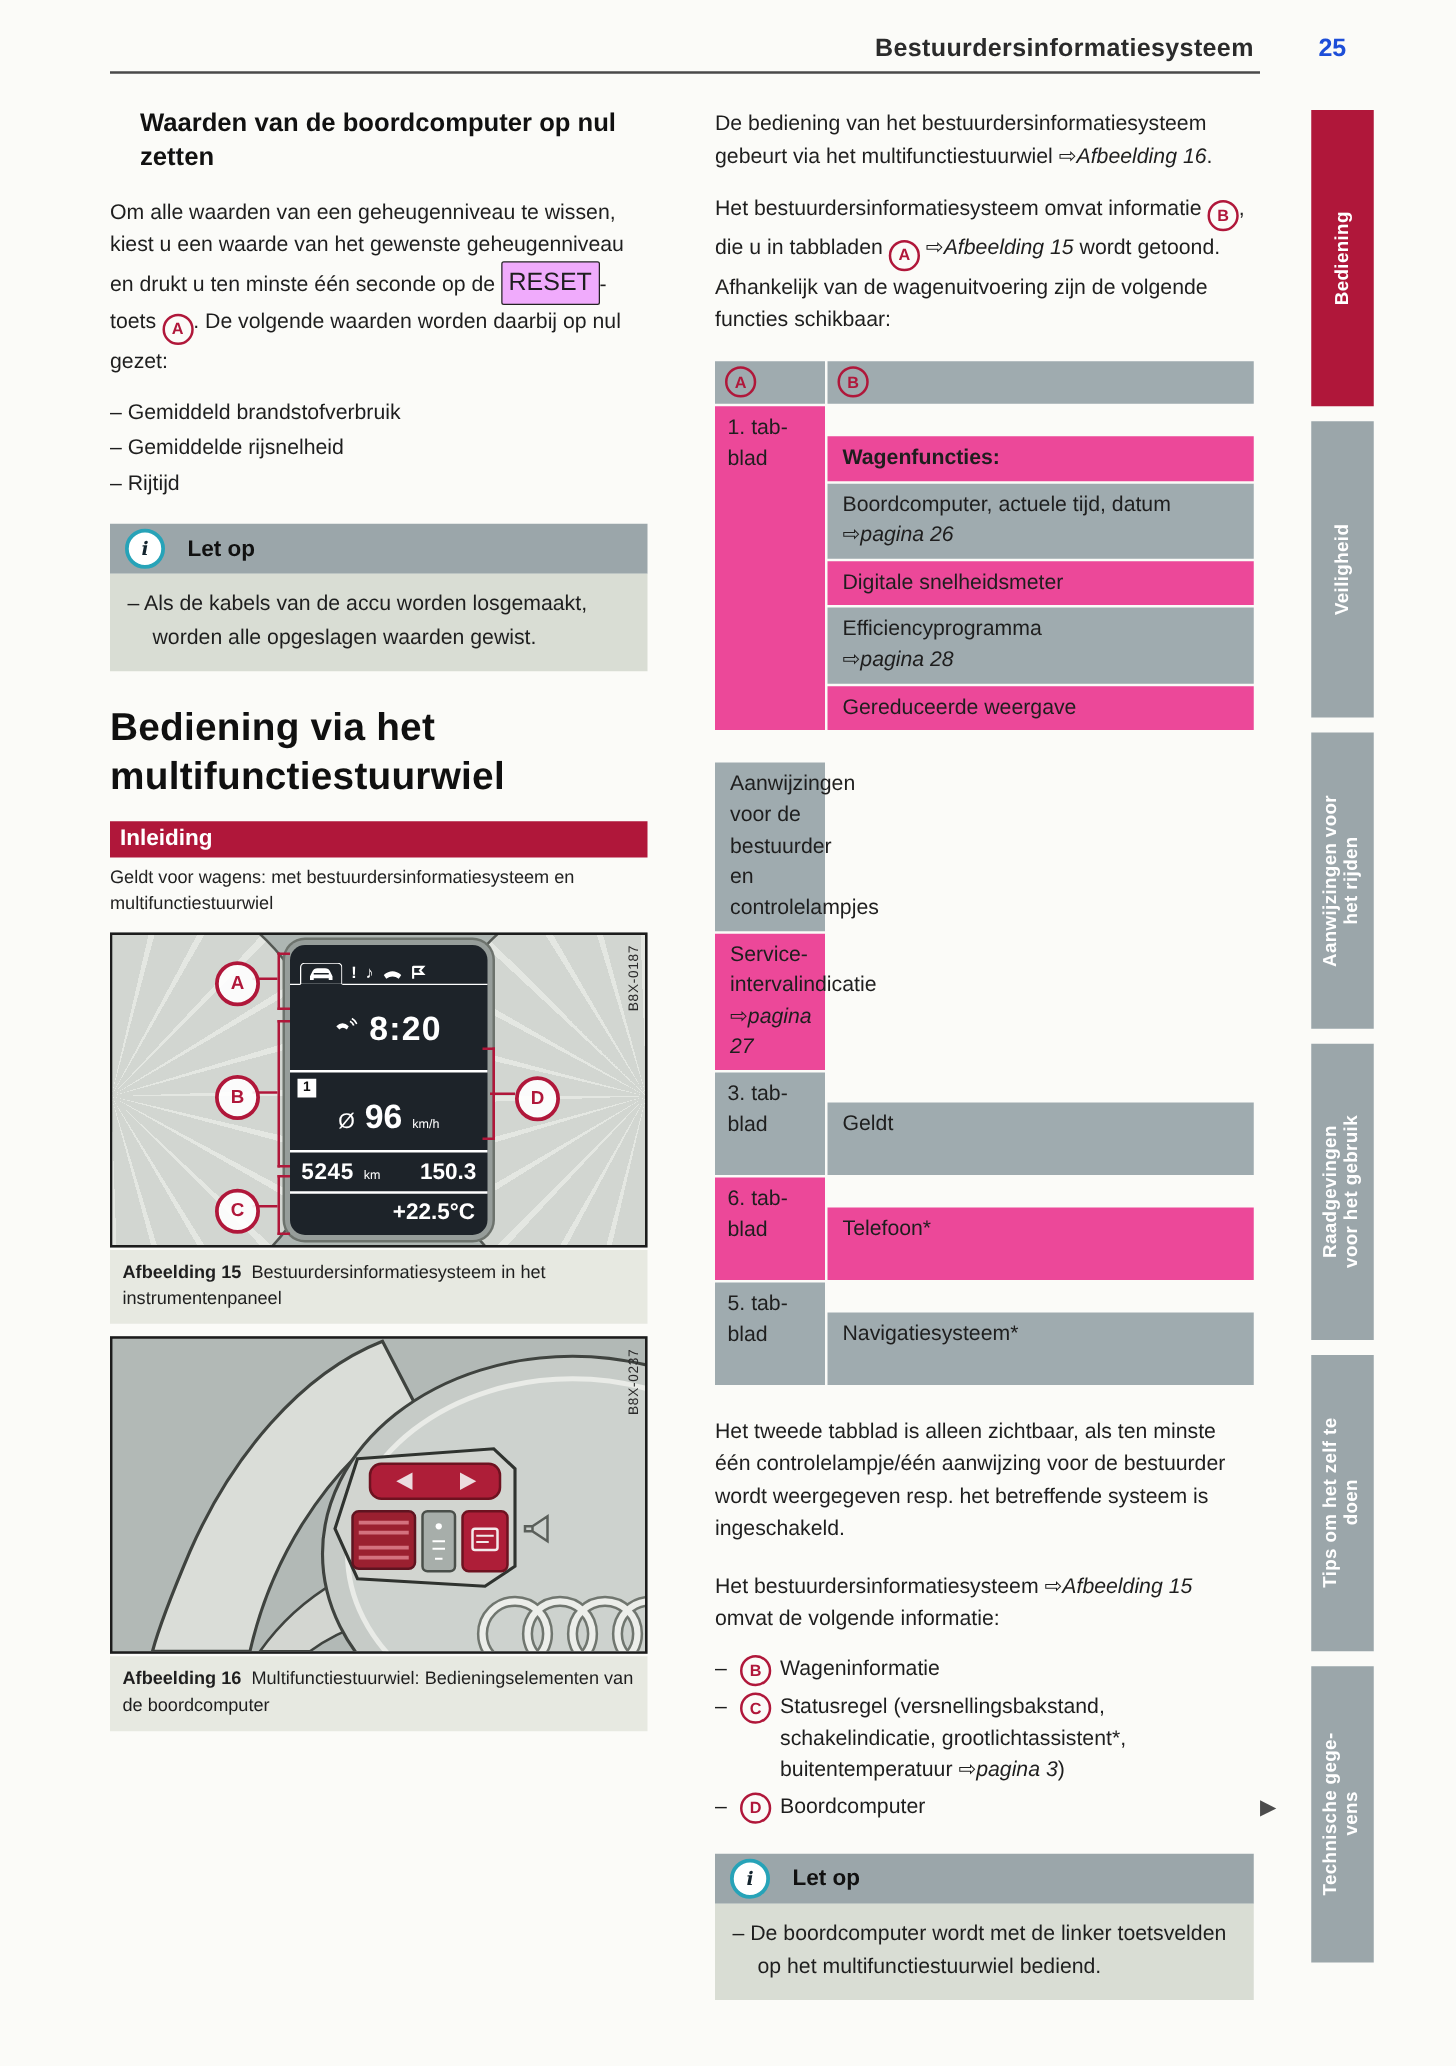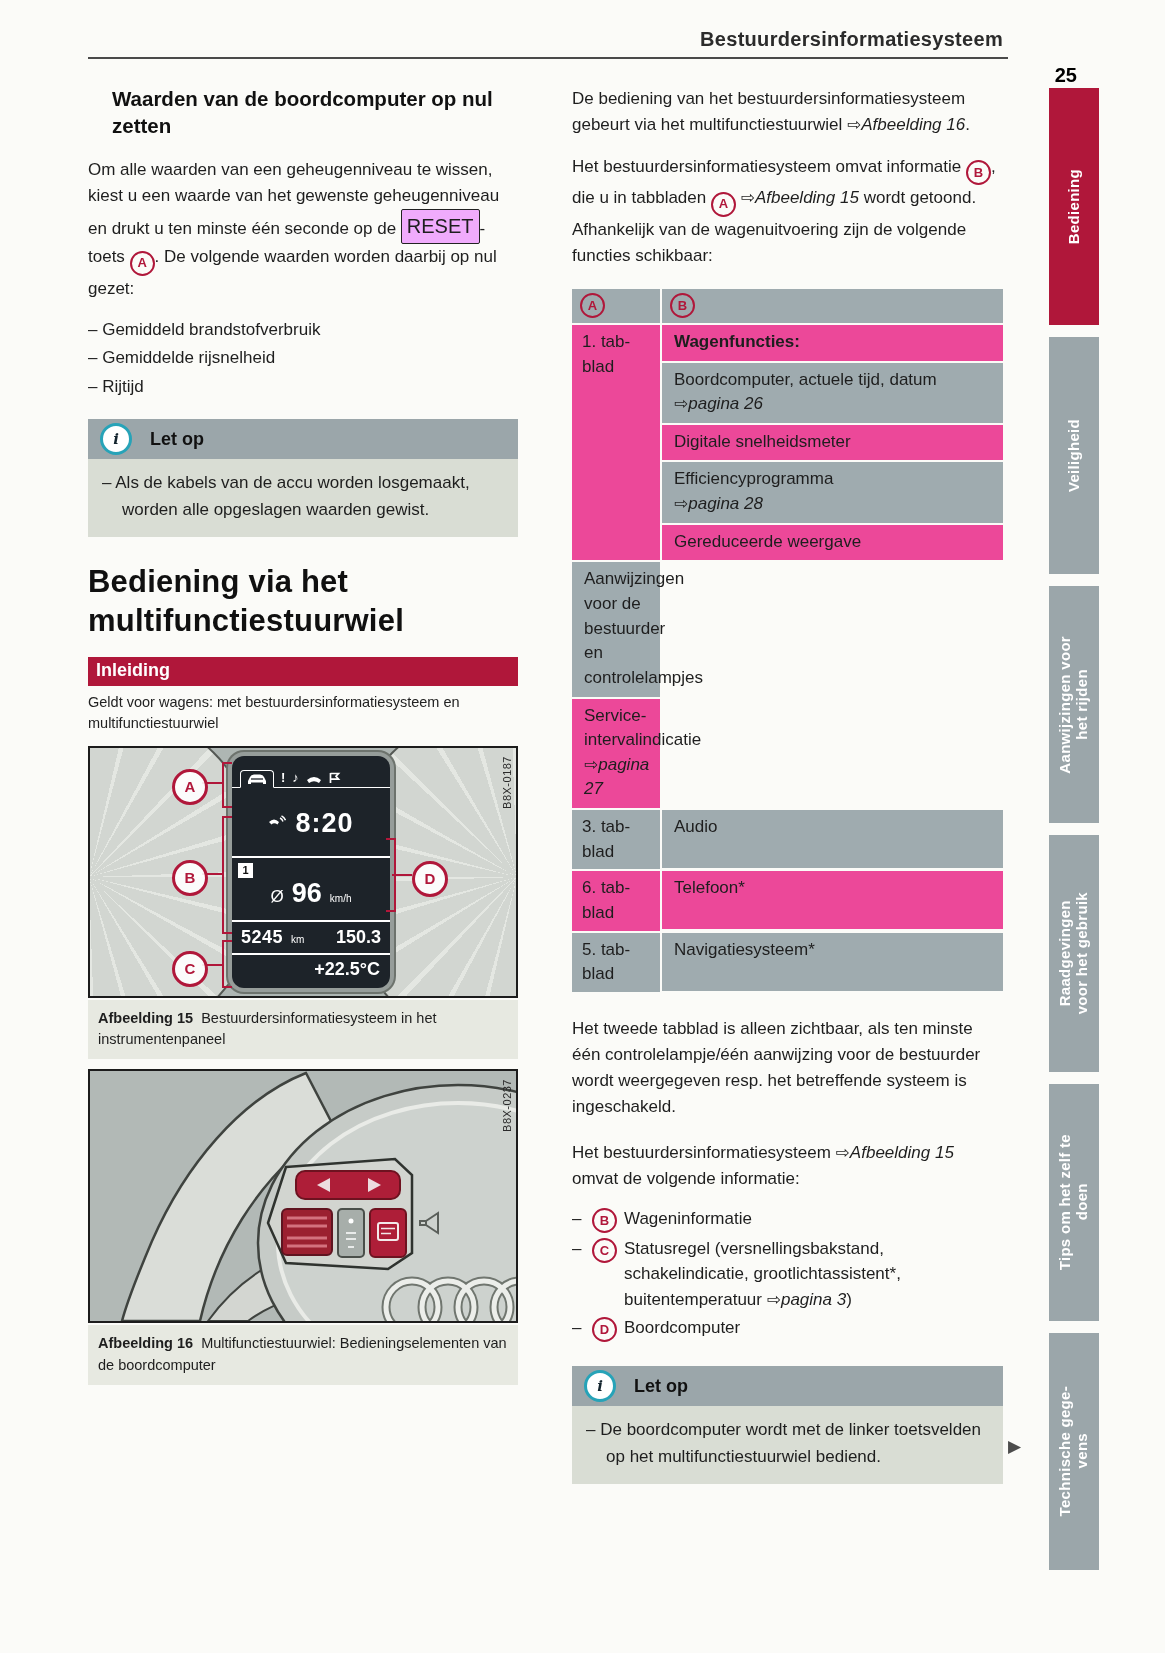--- a/index.html
+++ b/index.html
@@ -1,19 +1,19 @@
 <!DOCTYPE html>
 <html><head>
 <meta charset="utf-8">
 <style>
   html{background:#d8d8d4;}
   body{margin:0;width:1165px;height:1653px;position:relative;background:#fbfbf8;
        font-family:"Liberation Sans","DejaVu Sans",sans-serif;color:#1e1e1e;overflow:hidden;}
   .hdr-title{position:absolute;top:28px;right:162px;font-size:20px;font-weight:700;color:#2b2b2b;letter-spacing:.3px;}
-  .hdr-num{position:absolute;top:28px;right:88px;font-size:20px;font-weight:700;color:#000000;margin-top:36px;}
+  .hdr-num{position:absolute;top:28px;right:88px;font-size:20px;font-weight:700;color:#1d4ed8;}
   .hdr-rule{position:absolute;top:57px;left:88px;width:920px;height:2px;background:#4a4a4a;}
   #col-left{position:absolute;left:88px;top:86px;width:430px;}
   #col-right{position:absolute;left:572px;top:86px;width:431px;}
   p,h1,h2{margin:0;}
   .body-t{font-size:17px;line-height:1.53;}
   h2.sec{font-size:20.5px;font-weight:700;line-height:1.3;color:#111;margin-bottom:18px;margin-left:24px;}
   .mb14{margin-bottom:14px;} .mb16{margin-bottom:16px;} .mb20{margin-bottom:20px;}
   .bullet{padding-left:22px;text-indent:-22px;font-size:17px;line-height:1.68;}
   #bullet-list{margin:10px 0 0 0;}
   .keycap{display:inline-block;border:1.8px solid #222;border-radius:2px;padding:4px 5px;font-size:20px;line-height:1.25;background:#f0abfc;vertical-align:1px;}
@@ -66,21 +66,21 @@
   .blv{position:absolute;width:8px;border:2.5px solid #b0173a;border-right:none;z-index:2;}
   .blvr{position:absolute;width:8px;border:2.5px solid #b0173a;border-left:none;z-index:2;}
   .figcode{position:absolute;right:3px;top:8px;writing-mode:vertical-rl;transform:rotate(180deg);
            font-size:11px;color:#2a2a2a;letter-spacing:.5px;z-index:4;}
   
   #tab-table{margin-bottom:24px;}
   .thead{display:grid;grid-template-columns:88px 1fr;column-gap:2px;}
   .th{background:#9fabaf;padding:5px 8px;height:24px;display:flex;align-items:center;}
   .tgroup{display:grid;grid-template-columns:88px 1fr;column-gap:2px;margin-top:2px;}
   .ca{padding:5px 6px 5px 10px;font-size:17px;line-height:1.45;}
-  .items{display:flex;flex-direction:column;row-gap:2px;}
+  .items{display:flex;flex-direction:column;row-gap:2px;margin-top:24px;}
   .cb{padding:5px 10px 6px 12px;font-size:17px;line-height:1.45;}
   .cb.solo{min-height:47px;}
   .shL{background:#ec4899;} .shD{background:#9fabaf;}
   .cb b{font-weight:700;}
   .refline{font-size:17px;}
   
   .ilrow{display:flex;gap:7px;font-size:17px;line-height:1.5;align-items:flex-start;margin-bottom:3px;}
   .ilrow .dash{width:13px;flex:none;}
   .ilrow .circ{margin-top:2px;}
   .ilrow .iltxt{flex:1;}
@@ -252,21 +252,21 @@
       </div>
       <div class="tgroup">
         <div class="items">
           <div class="cb shD"><span>Aanwijzingen voor de bestuurder en controlelampjes</span></div>
           <div class="cb shL"><span>Service-intervalindicatie</span><div class="refline"><span class="arrow">⇨</span><span class="ref-it">pagina 27</span></div></div>
         </div>
       </div>
       <div class="tgroup">
         <div class="ca shD">3. tab-blad</div>
         <div class="items">
-          <div class="cb shD solo"><span>Audio</span></div>
+          <div class="cb shD solo"><span>Geldt</span></div>
         </div>
       </div>
       <div class="tgroup">
         <div class="ca shL">6. tab-blad</div>
         <div class="items">
           <div class="cb shL solo"><span>Telefoon*</span></div>
         </div>
       </div>
       <div class="tgroup">
         <div class="ca shD">5. tab-blad</div>

